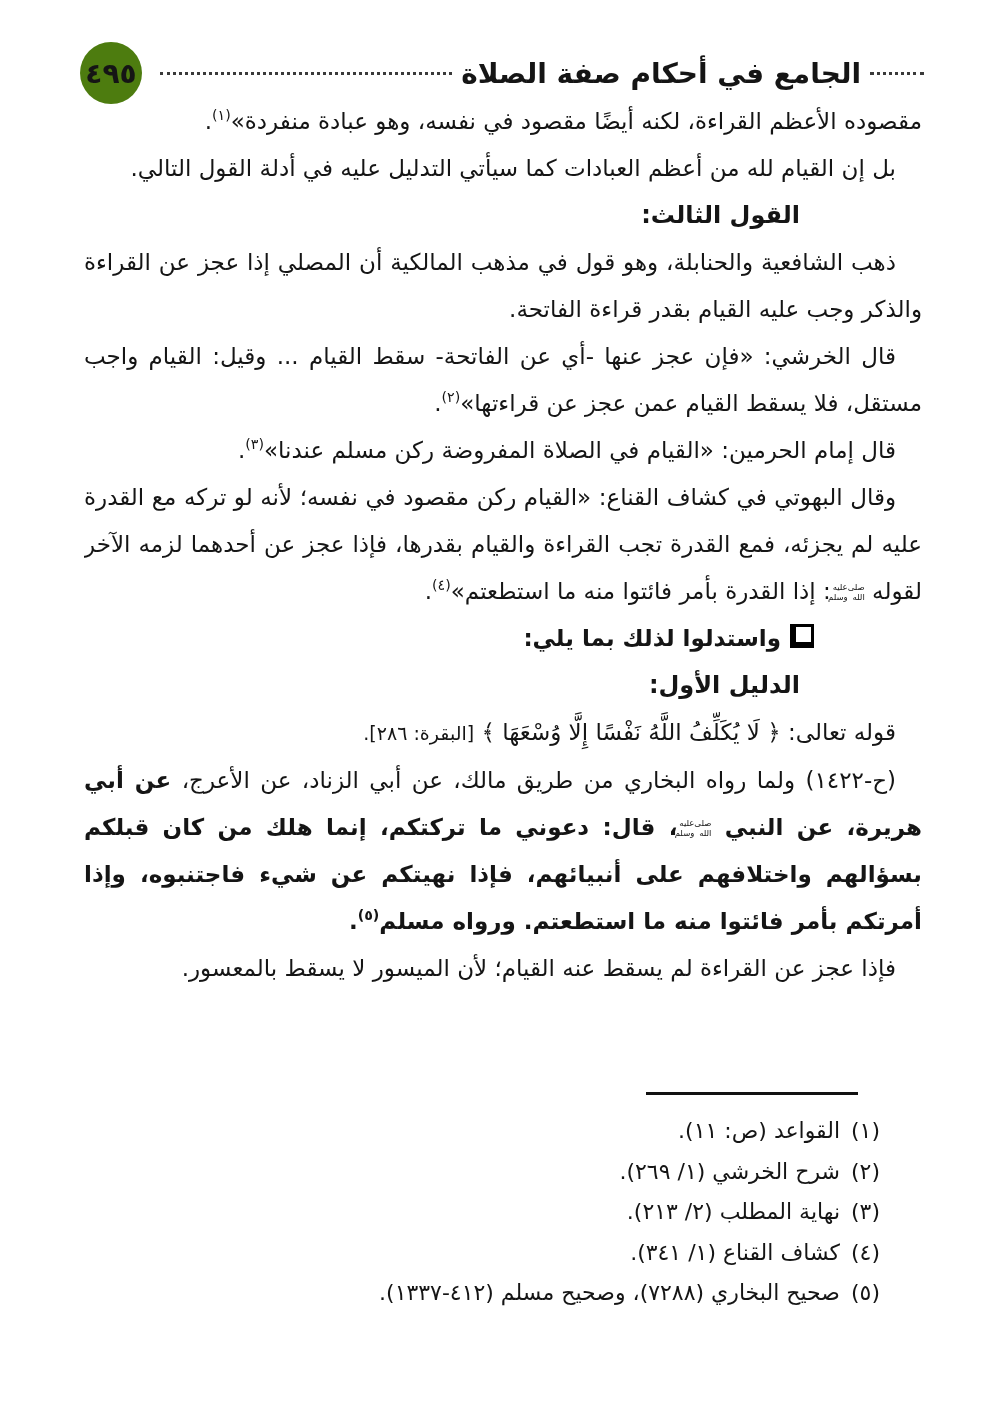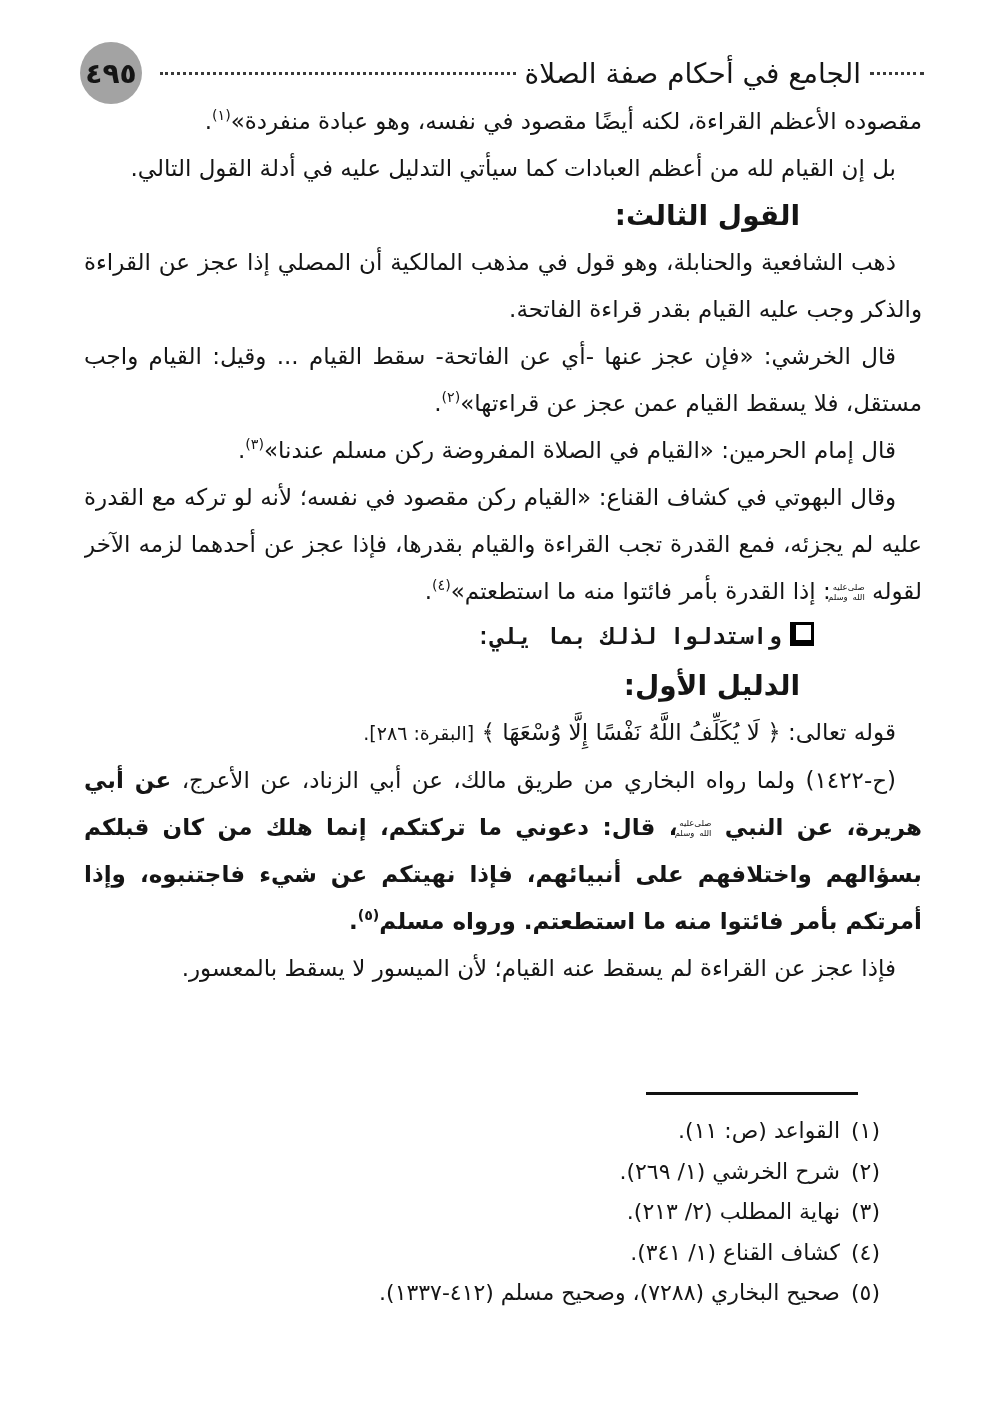--- a/index.html
+++ b/index.html
@@ -15,47 +15,47 @@
   }
   
   .header{
     position:absolute;top:40px;right:80px;left:78px;height:66px;
     display:flex;align-items:center;
   }
   .leader{border-top:3px dotted #3a3a3a;height:0;}
   .leader-right{width:54px;}
   .leader-left{flex:1;}
   .book-title{
-    font-weight:normal;font-size:28px;white-space:nowrap;
+    font-weight:bold;font-size:28px;white-space:nowrap;
     margin:16px 9px;letter-spacing:0;
   }
   .page-badge{
     width:62px;height:62px;border-radius:50%;
-    background:#a3a3a3;
+    background:#4d7c0f;
     display:flex;align-items:center;justify-content:center;
     font-weight:bold;font-size:28px;
     margin-right:18px;margin-left:2px;
     flex:0 0 auto;
   }
   
   .body{
     position:absolute;top:98px;right:82px;left:84px;height:1000px;
     font-size:23px;line-height:47px;
     text-align:justify;
     overflow:hidden;
   }
   .para{margin:0;text-indent:26px;}
   .para.noindent{text-indent:0;}
   .heading{
-    margin:0 122px 0 0;font-weight:bold;font-size:28px;
+    margin:0 122px 0 0;font-weight:bold;font-size:24px;
     text-indent:0;text-align:right;
   }
   .bullet-line{
     margin:0 108px 0 0;font-weight:bold;font-size:23px;
-    text-indent:0;text-align:right;font-family:Liberation Mono, monospace;
+    text-indent:0;text-align:right;
   }
   .sq-bullet{
     display:inline-block;width:15px;height:15px;
     border:3px solid #000;border-left-width:6px;border-bottom-width:6px;
     vertical-align:-2px;margin-left:9px;
   }
   .bold{font-weight:bold;}
   .fnref{font-size:0.62em;vertical-align:super;line-height:0;}
   .quran{letter-spacing:0.5px;}
   .verse-ref{font-size:19px;}

